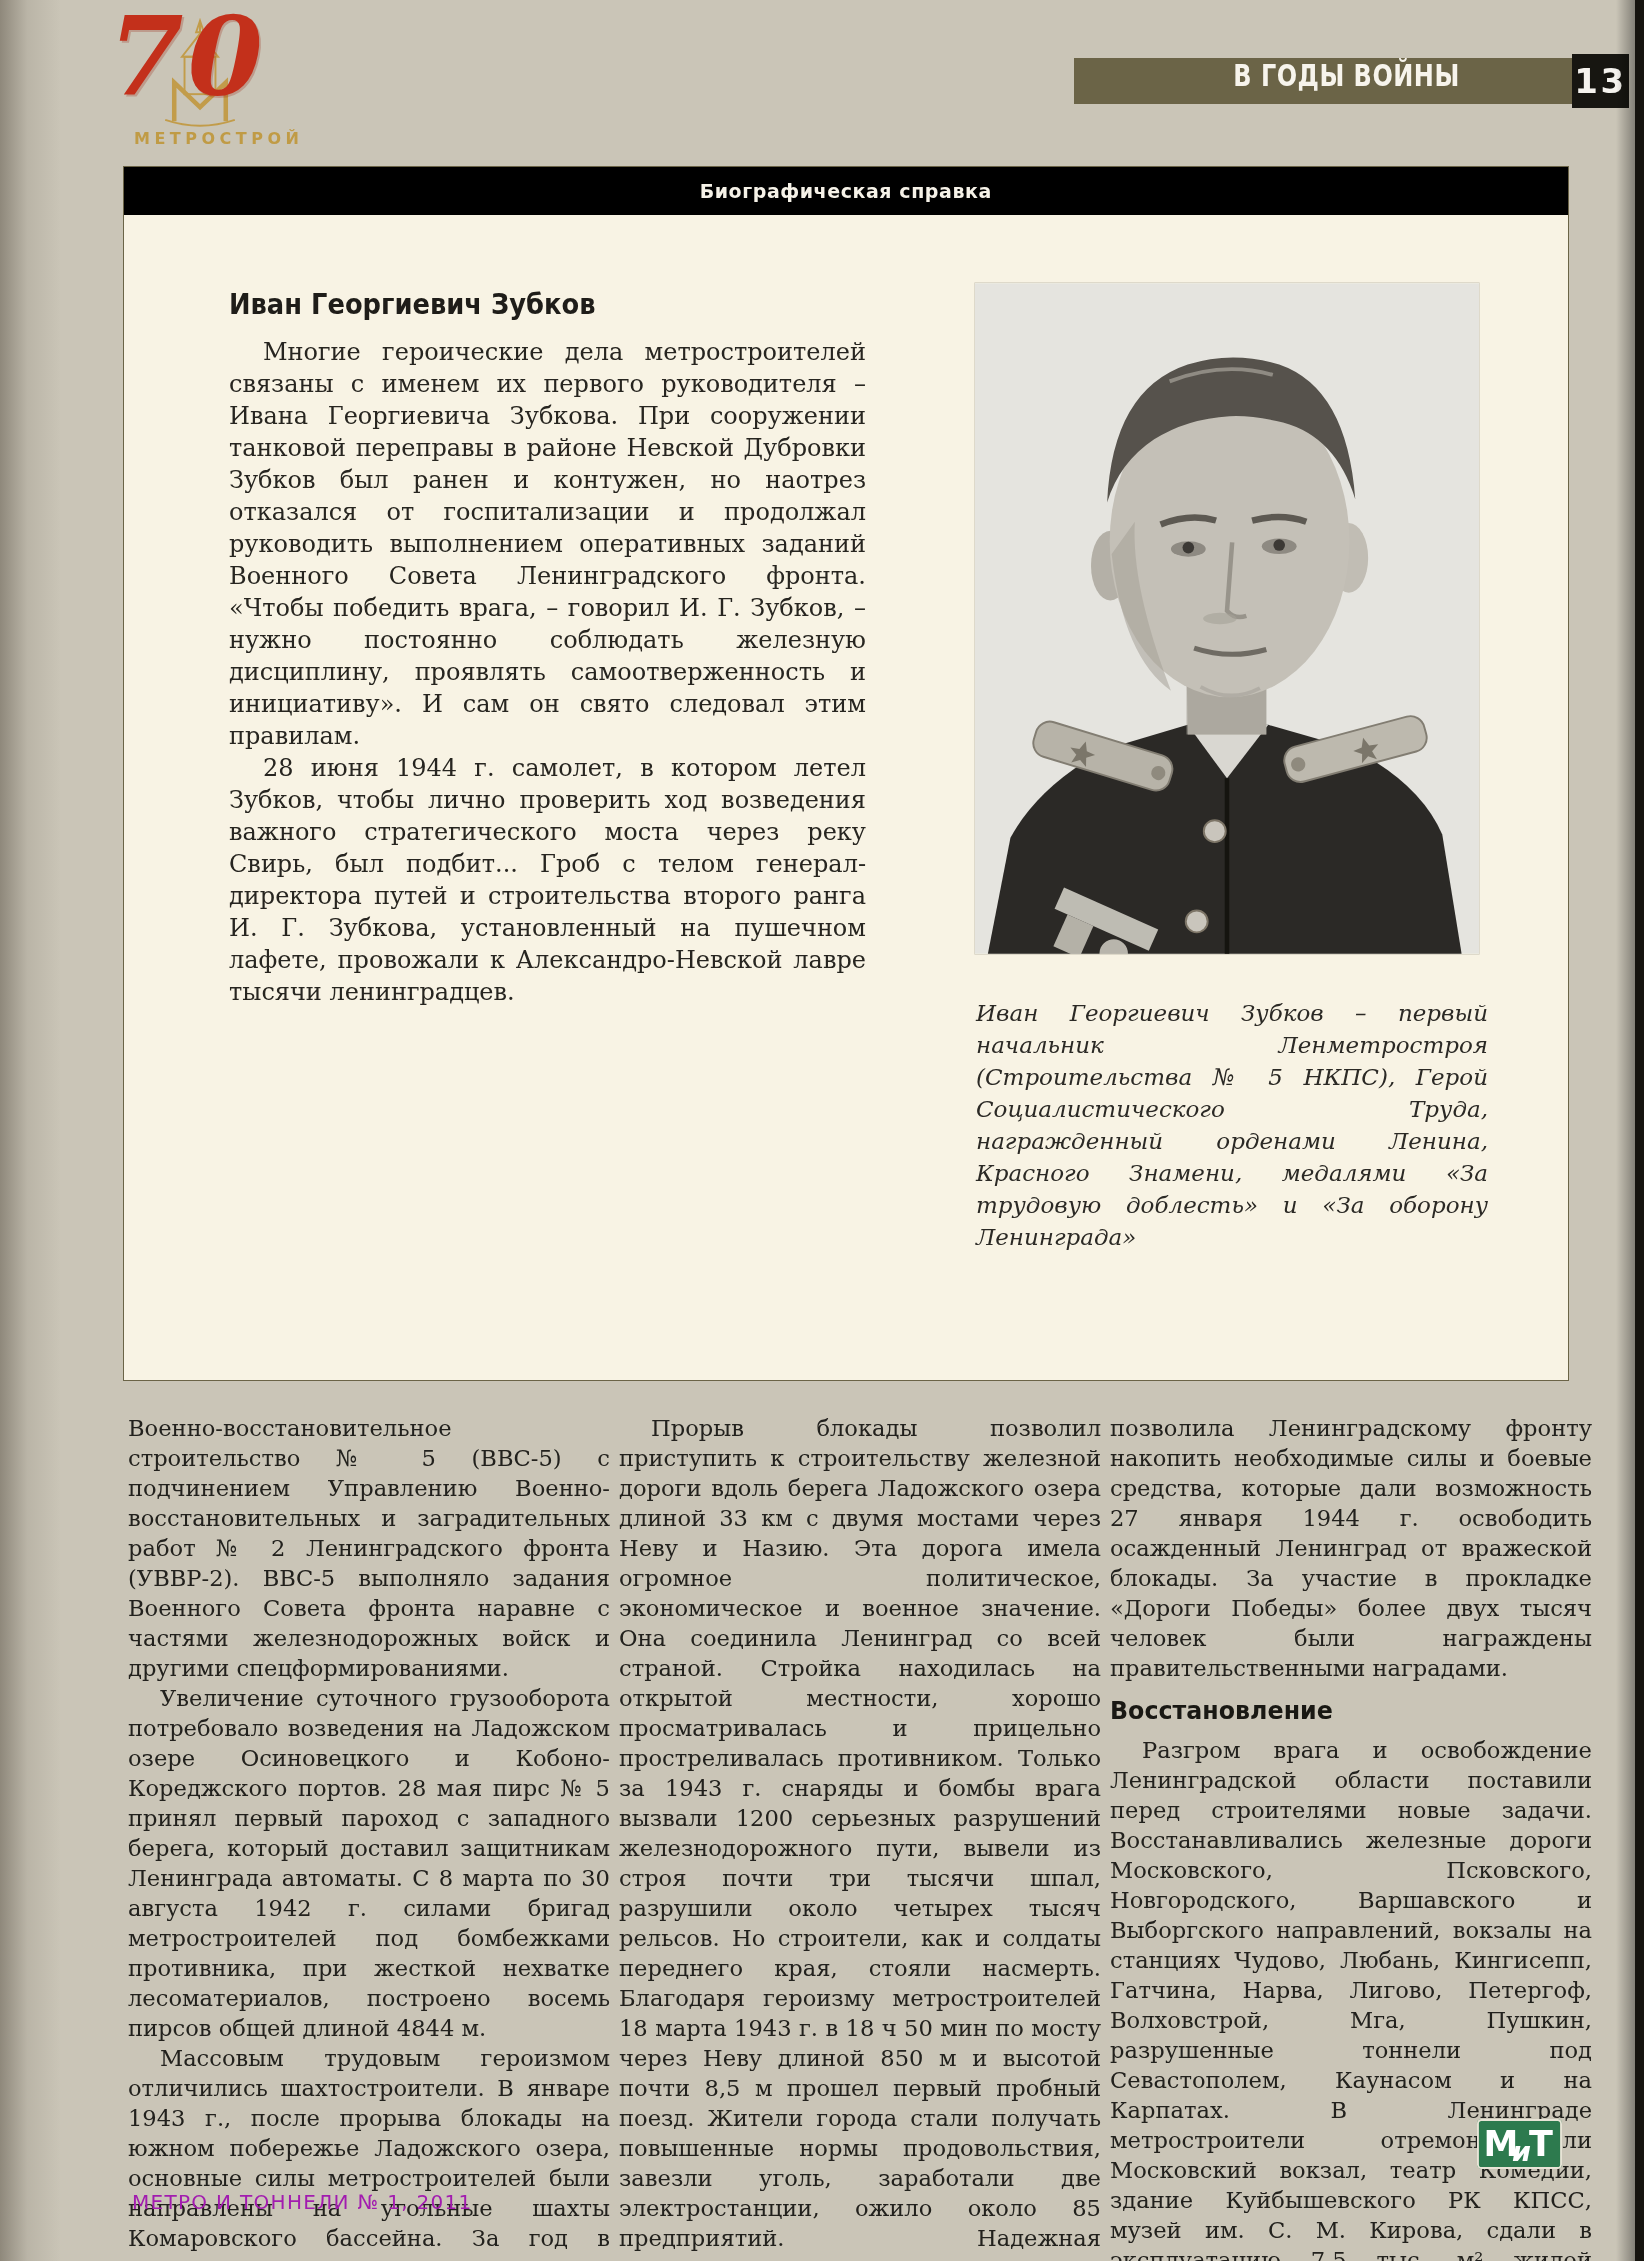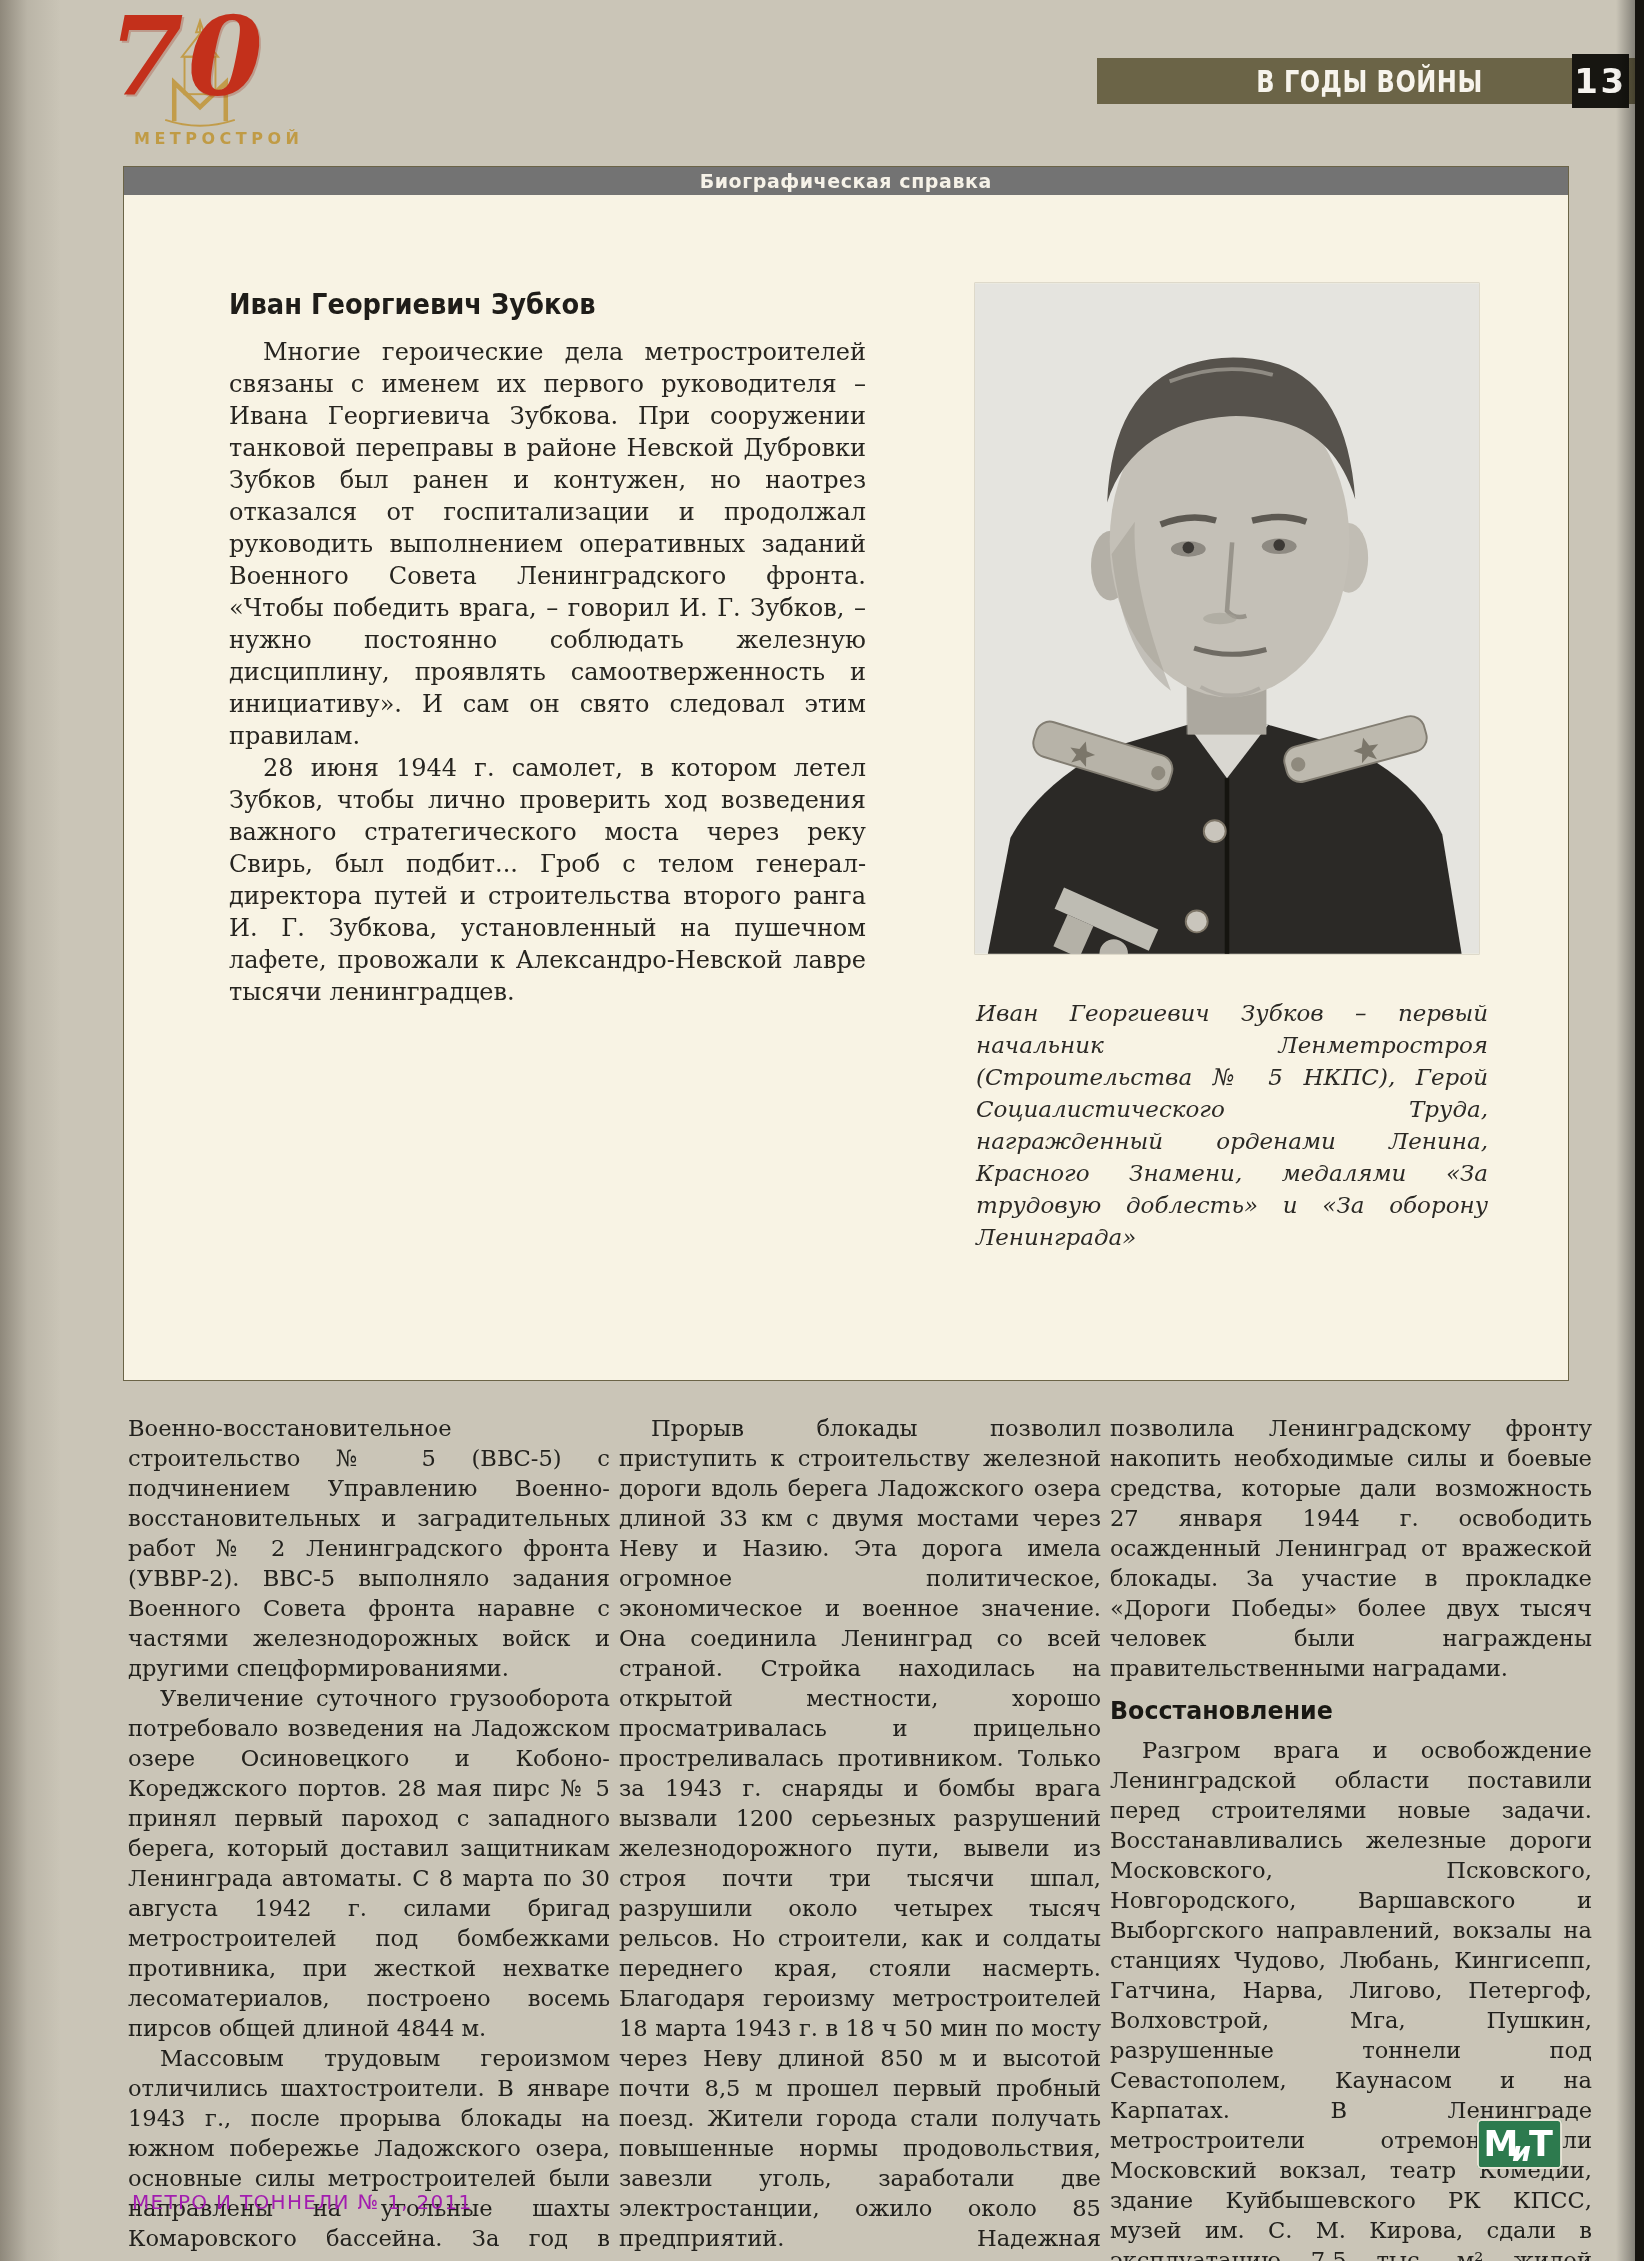--- a/index.html
+++ b/index.html
@@ -15,32 +15,32 @@
   
   .logo{position:absolute;left:97px;top:14px;width:245px;height:139px;}
   .logo-tower{position:absolute;left:45px;top:3.9px;}
   .logo-70{position:absolute;left:11.6px;top:-11.6px;font-family:"DejaVu Serif",serif;
     font-style:italic;font-weight:bold;font-size:108px;line-height:1;color:#c3301b;
     text-shadow:1.9px 1.9px 0 rgba(150,30,10,.25);letter-spacing:3.9px;}
   .logo-sub{position:absolute;left:37px;top:115px;font-family:"DejaVu Sans",sans-serif;
     font-weight:bold;font-size:16px;letter-spacing:4.5px;color:#c09b45;}
 
   
-  .section-bar{position:absolute;left:1097px;top:58px;width:545px;height:46px;background:#6b6447;
-    display:flex;align-items:center;justify-content:center;}
+  .section-bar{position:absolute;left:1074px;top:58px;width:545px;height:46px;background:#6b6447;
+    display:flex;align-items:flex-start;justify-content:center;}
   .section-bar span{font-family:"DejaVu Sans",sans-serif;font-weight:bold;font-size:30px;
     color:#f7f4ec;letter-spacing:0.6px;transform:scaleX(.8);white-space:nowrap;}
   .pagenum{position:absolute;left:1572px;top:54px;width:57px;height:54px;background:#171611;
     display:flex;align-items:center;justify-content:center;font-family:"DejaVu Sans",sans-serif;
     font-weight:bold;font-size:34px;color:#f5f3ee;letter-spacing:2.6px;}
 
   
   .bio-box{position:absolute;left:123px;top:166px;width:1446px;height:1215px;background:#f8f3e4;
     border:1.3px solid #6b6447;box-sizing:border-box;}
-  .bio-head{height:28px;background:#737373;display:flex;align-items:center;justify-content:center;}
+  .bio-head{height:48px;background:#000000;display:flex;align-items:center;justify-content:center;}
   .bio-head span{font-family:"DejaVu Sans",sans-serif;font-weight:bold;font-size:20px;color:#f6f2e8;
     transform:scaleX(.95);letter-spacing:0.6px;}
   .bio-title{position:absolute;left:105px;top:121px;font-family:"DejaVu Sans",sans-serif;
     font-weight:bold;font-size:28px;color:#1f1d19;transform:scaleX(.92);transform-origin:left;}
   .bio-text{position:absolute;left:105px;top:169px;width:637px;}
   .bio-text p{margin:0;font-size:24px;line-height:32px;text-align:justify;text-indent:34px;
     color:#272520;}
   .photo{position:absolute;left:851px;top:116px;width:504px;height:671px;box-shadow:0 0 0 0.6px #cdc8ba;}
   .caption{position:absolute;left:852px;top:830px;width:512px;font-style:italic;font-size:23px;
     line-height:32px;color:#2b2925;text-align:justify;}

